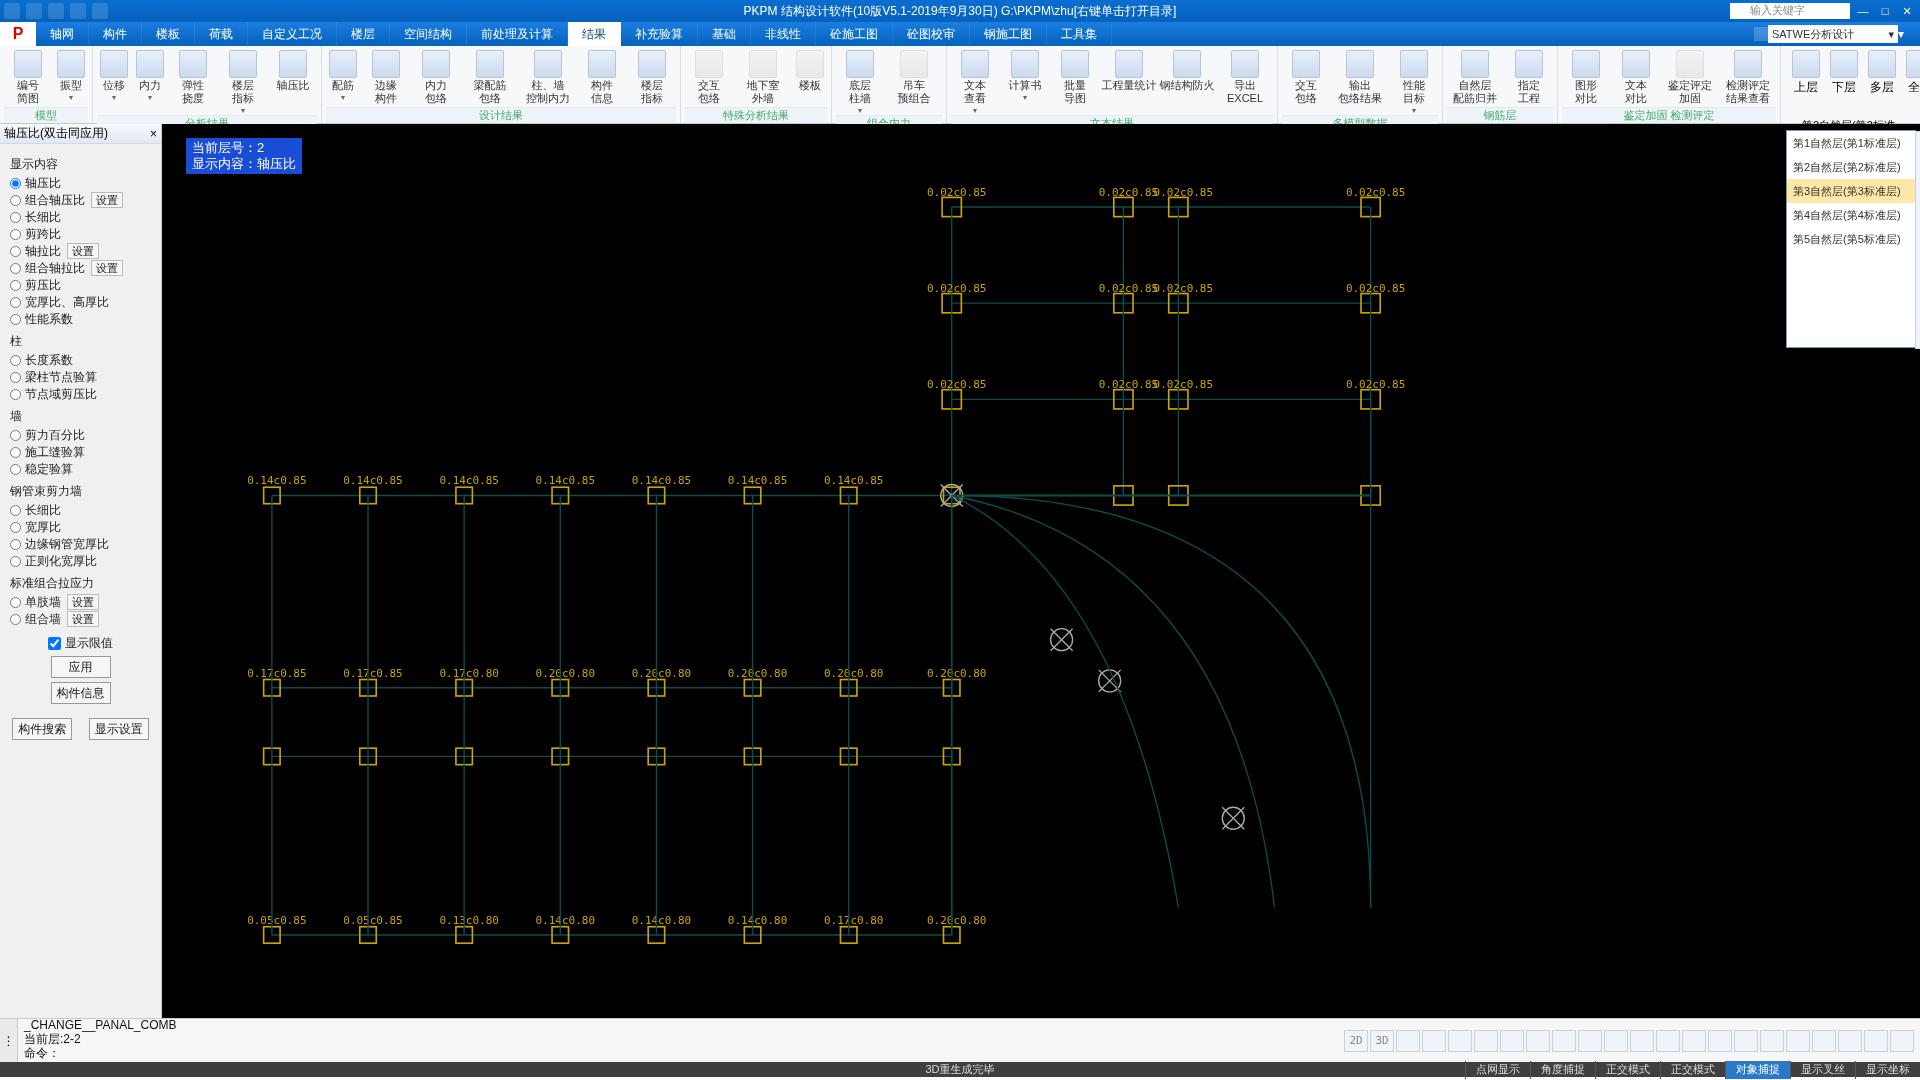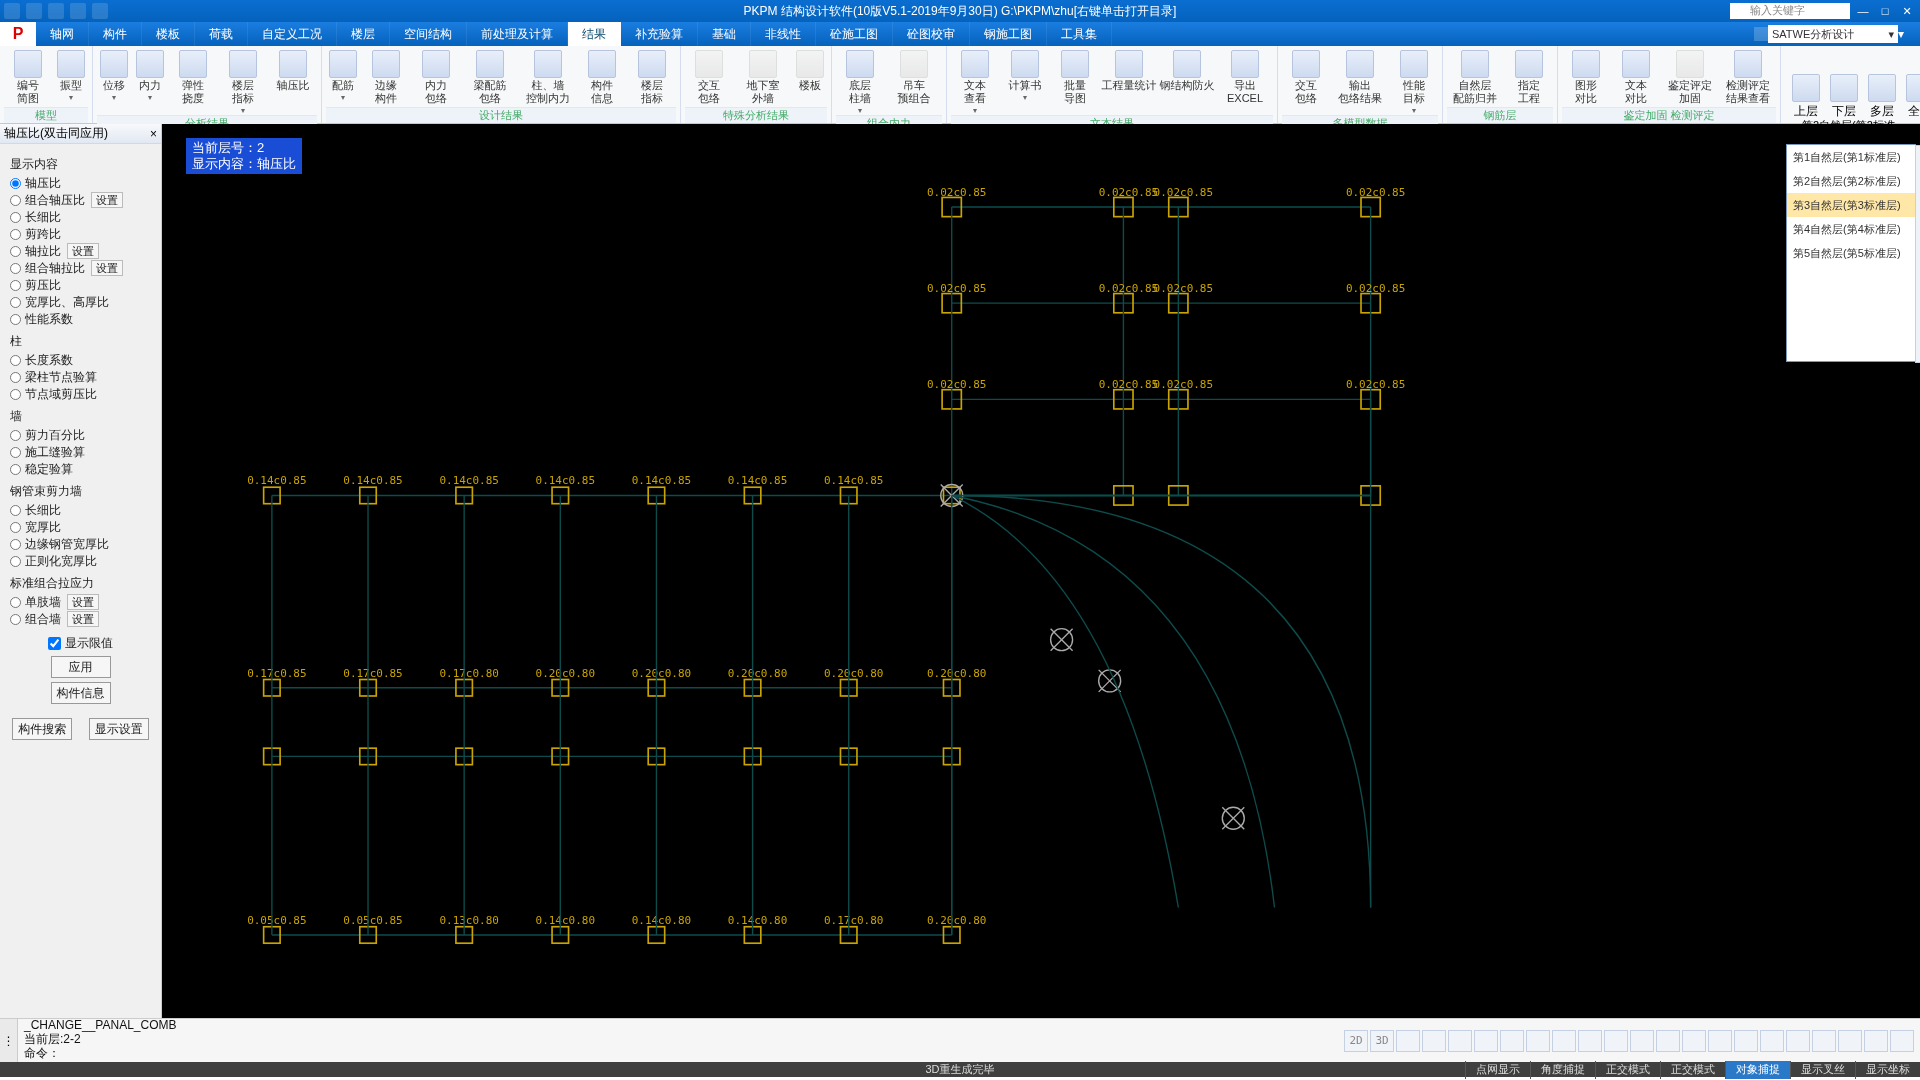--- a/index.html
+++ b/index.html
@@ -27,25 +27,25 @@
 .ribbon-row { display: flex; gap: 2px; flex: 1; align-items: flex-start; }
 .ribbon-btn { width: 34px; display: flex; flex-direction: column; align-items: center; gap: 1px; padding-top: 2px; }
 .ribbon-btn.wide { width: 48px; }
 .ribbon-btn.wider { width: 56px; }
 .ribbon-icon { width: 28px; height: 28px; background: linear-gradient(#e8effa, #cddaef); border: 1px solid #b6c5dd; border-radius: 2px; }
 .ribbon-btn.disabled .ribbon-icon { filter: grayscale(1) opacity(0.5); }
 .ribbon-btn .lbl { font-size: 11px; color: #333; line-height: 13px; text-align: center; white-space: pre-line; }
 .ribbon-group-label { height: 16px; text-align: center; font-size: 11px; color: #4a6; background: #eef3fa; border-top: 1px solid #e1e8f2; }
 
 .ribbon-right-nav { margin-left: auto; display: flex; gap: 4px; align-items: flex-start; padding: 4px 8px 0; }
-.nav-btn { width: 34px; display: flex; flex-direction: column; align-items: center; gap: 1px; margin-top: 24px; }
+.nav-btn { width: 34px; display: flex; flex-direction: column; align-items: center; gap: 1px; }
 
 .layer-select { position: absolute; right: 4px; top: 124px; width: 118px; }
 .layer-select-box { height: 18px; border: 1px solid #7a97bd; background: #fff; display: flex; align-items: center; justify-content: space-between; padding: 0 3px; font-size: 11px; }
-.layer-dropdown { position: absolute; right: 4px; top: 144px; width: 130px; background: #fff; border: 1px solid #7a97bd; z-index: 20; }
+.layer-dropdown { position: absolute; right: 4px; top: 130px; width: 130px; background: #fff; border: 1px solid #7a97bd; z-index: 20; }
 .layer-option { height: 24px; display: flex; align-items: center; padding: 0 6px; font-size: 11px; color: #333; }
 .layer-option.hover { background: #ffe7a8; }
 .layer-scroll { position: absolute; right: -14px; top: 0; width: 14px; height: 218px; background: #eef3fa; border: 1px solid #c4d0e3; }
 
 .main { display: flex; height: calc(1080px - 22px - 24px - 78px - 44px - 18px); }
 .sidepanel { width: 162px; background: #f0f0f0; border-right: 1px solid #ccc; }
 .sidepanel-title { height: 20px; background: linear-gradient(#f7f9fc, #e2e8f2); border-bottom: 1px solid #cdd; display: flex; align-items: center; justify-content: space-between; padding: 0 4px; font-size: 12px; }
 .sidepanel-title .x { cursor: default; }
 .sidepanel-body { padding: 6px 10px; font-size: 12px; color: #222; }
 .grp-title { margin: 6px 0 2px; font-size: 12px; }

